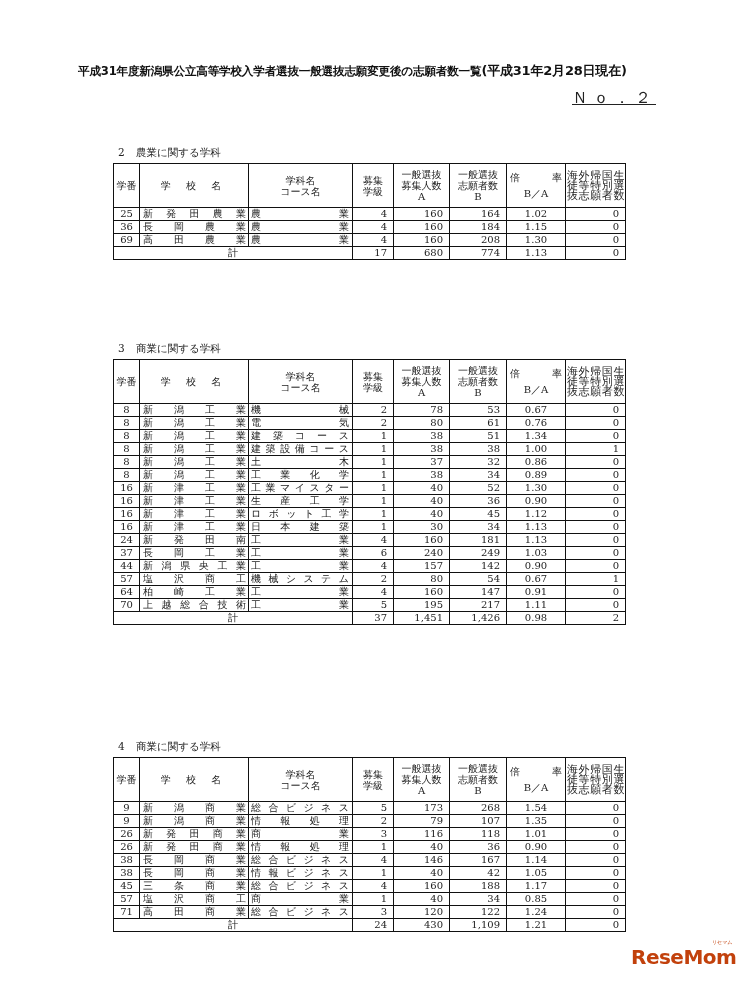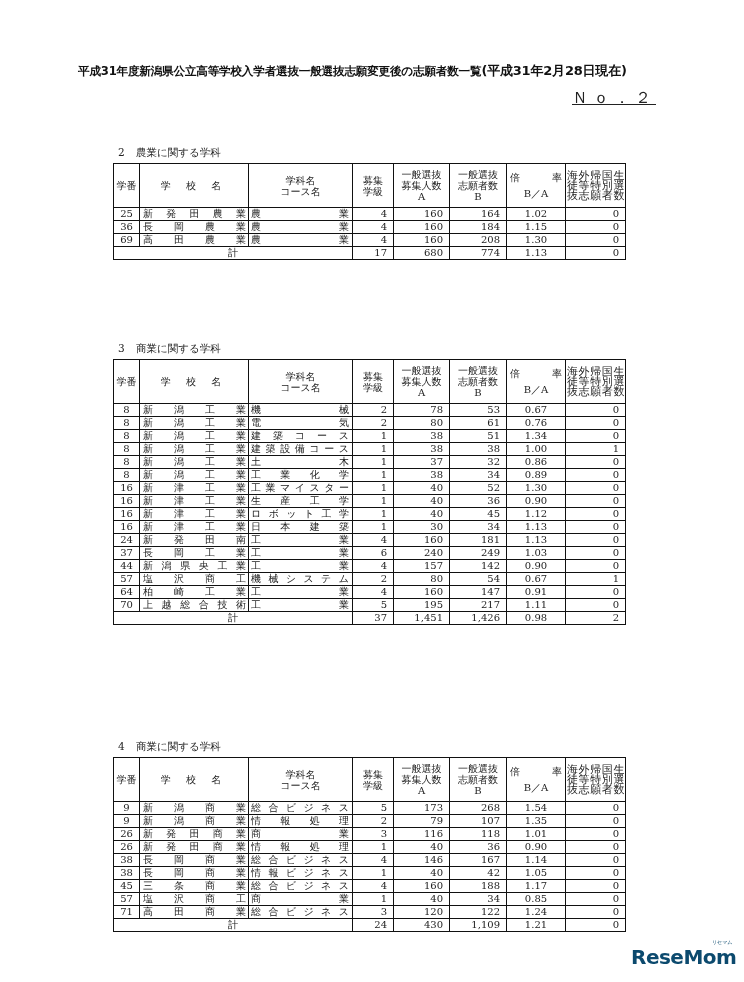--- a/index.html
+++ b/index.html
@@ -42,21 +42,21 @@
     .c-ratio { text-align: center; }
     .c-kaigai { text-align: right; padding-right: 6px !important; }
     .c-total-label { text-align: center; }
     th.h-rate { position: relative; }
     th.h-rate .top { display: flex; justify-content: space-between; padding: 0 1px; }
     th.h-rate .bot { margin-top: 5px; }
     th.h-kaigai { font-size: 11px; line-height: 10px !important; letter-spacing: 0.6px; padding: 0 1px !important; }
     .logo {
       position: absolute; left: 631px; top: 945px;
       font-family: "DejaVu Sans", "Liberation Sans", sans-serif;
-      font-weight: bold; font-size: 20px; color: #0c4a6e; letter-spacing: -0.5px;
+      font-weight: bold; font-size: 20px; color: #c2410c; letter-spacing: -0.5px;
     }
     .logo .kana { position: absolute; right: 4px; top: -6px; font-size: 5px; font-weight: normal; letter-spacing: 0; }
   </style>
 </head>
 <body>
 
 <div class="doc-title"><span>平成31年度新潟県公立高等学校入学者選抜一般選抜志願変更後の志願者数一覧</span><span class="sub">(平成31年2月28日現在)</span></div>
 <div class="page-no">Ｎｏ．２</div>
 
 <div id="sections">

